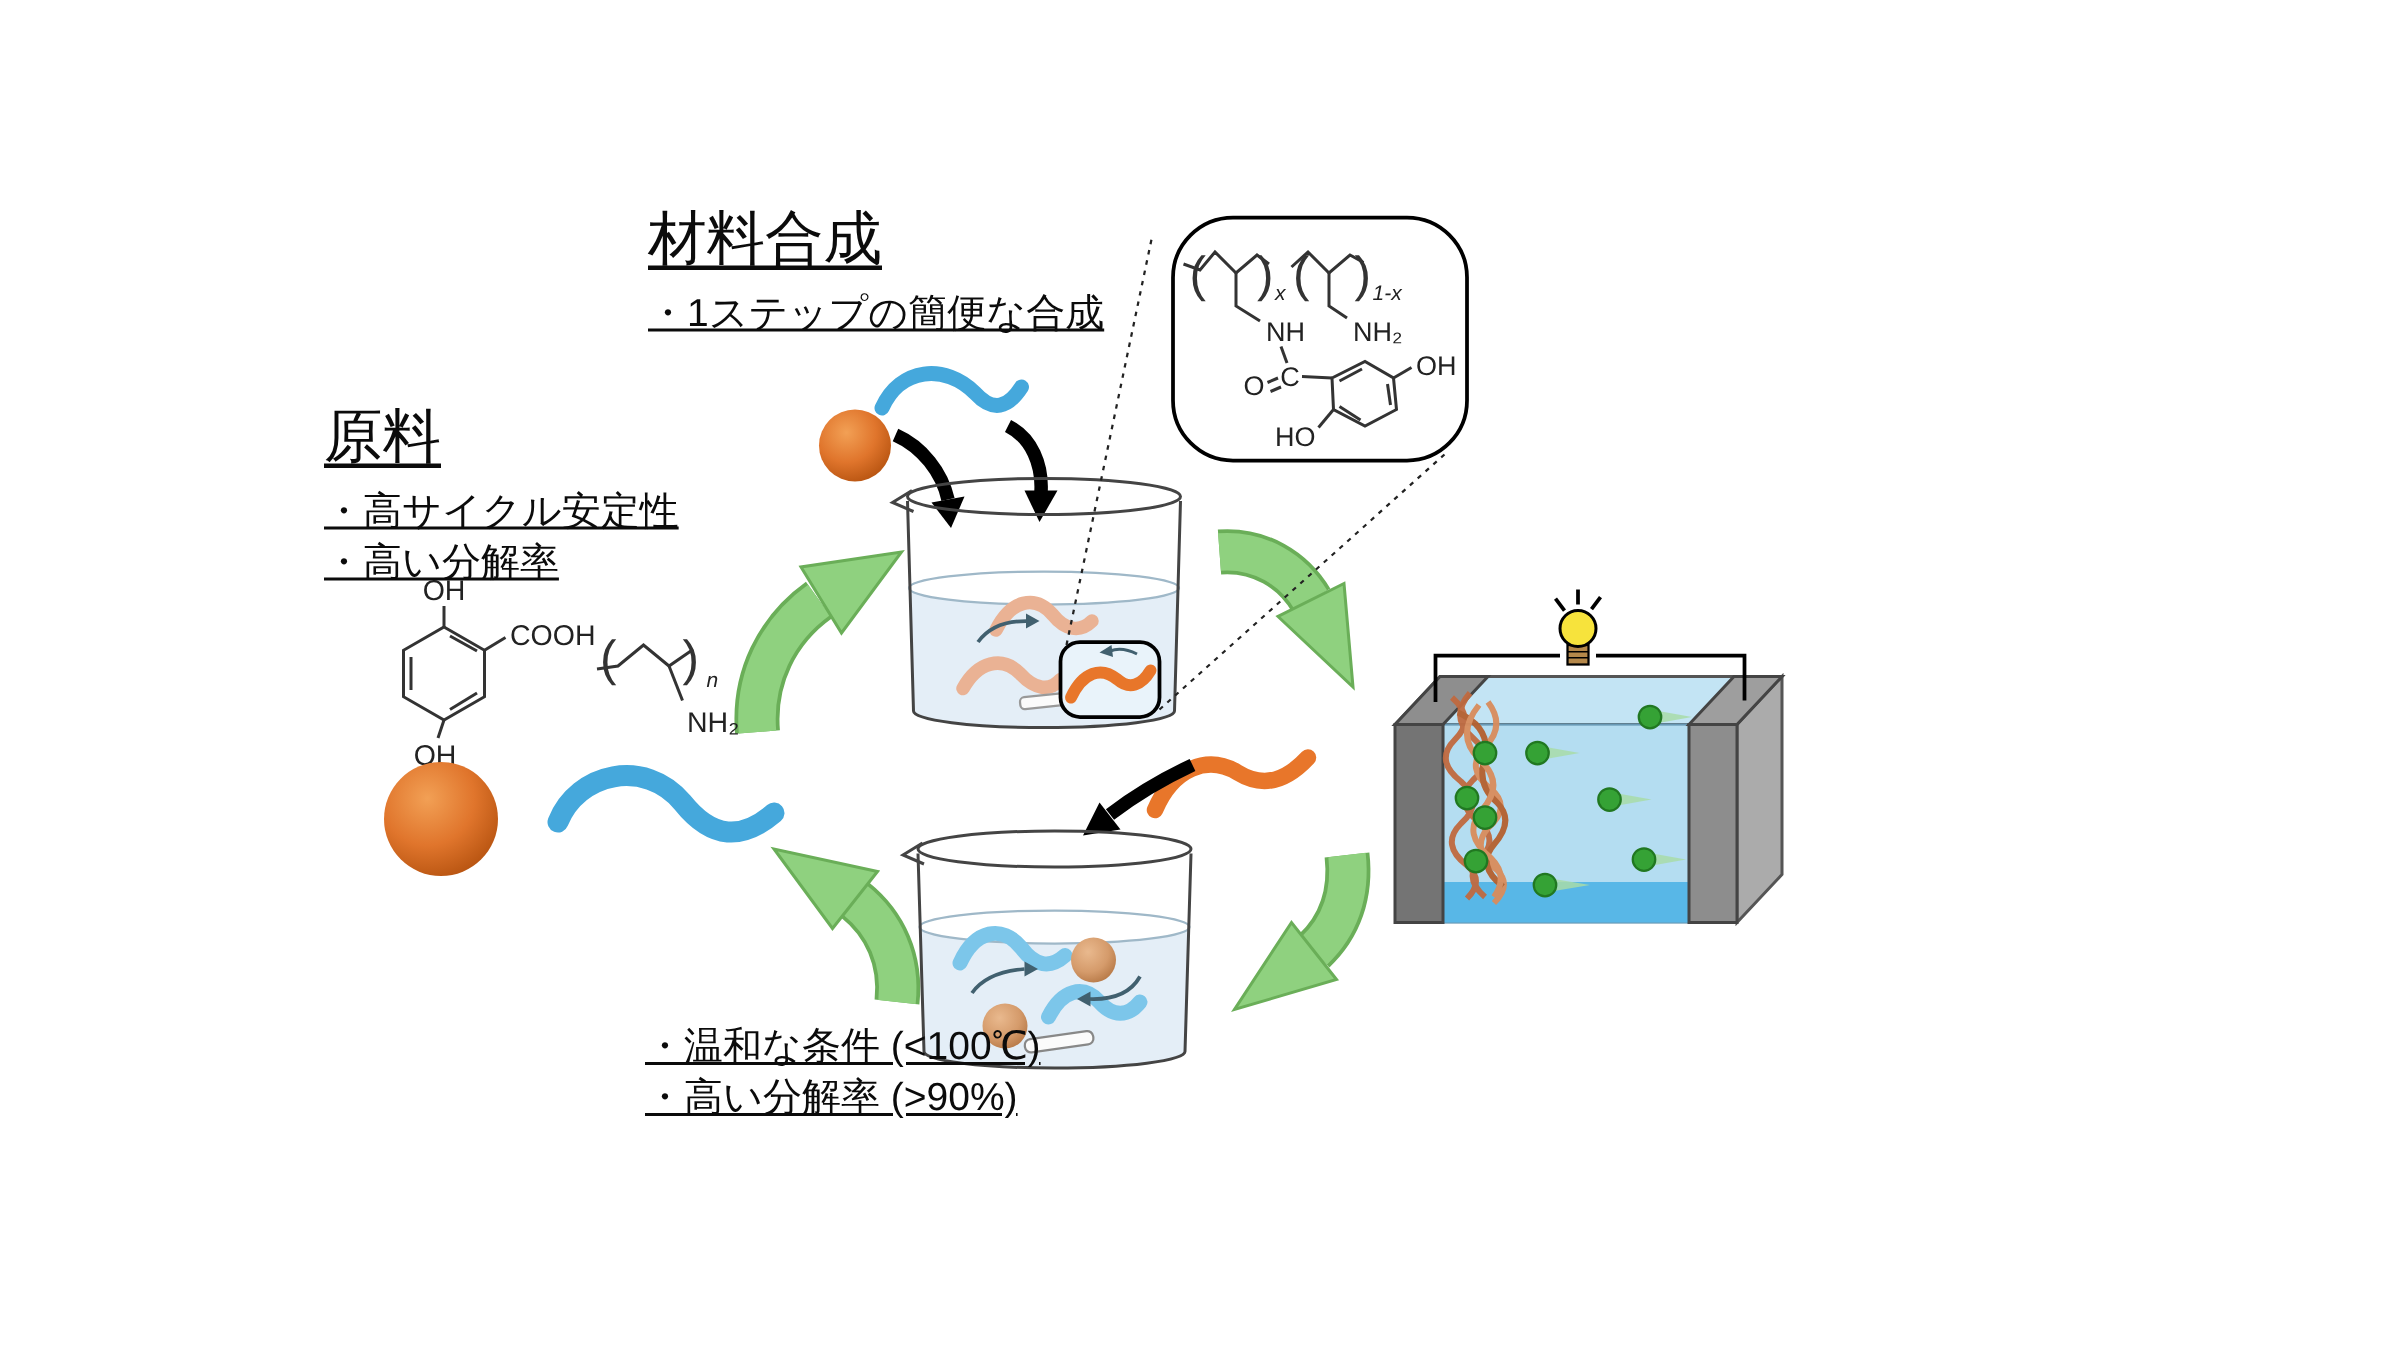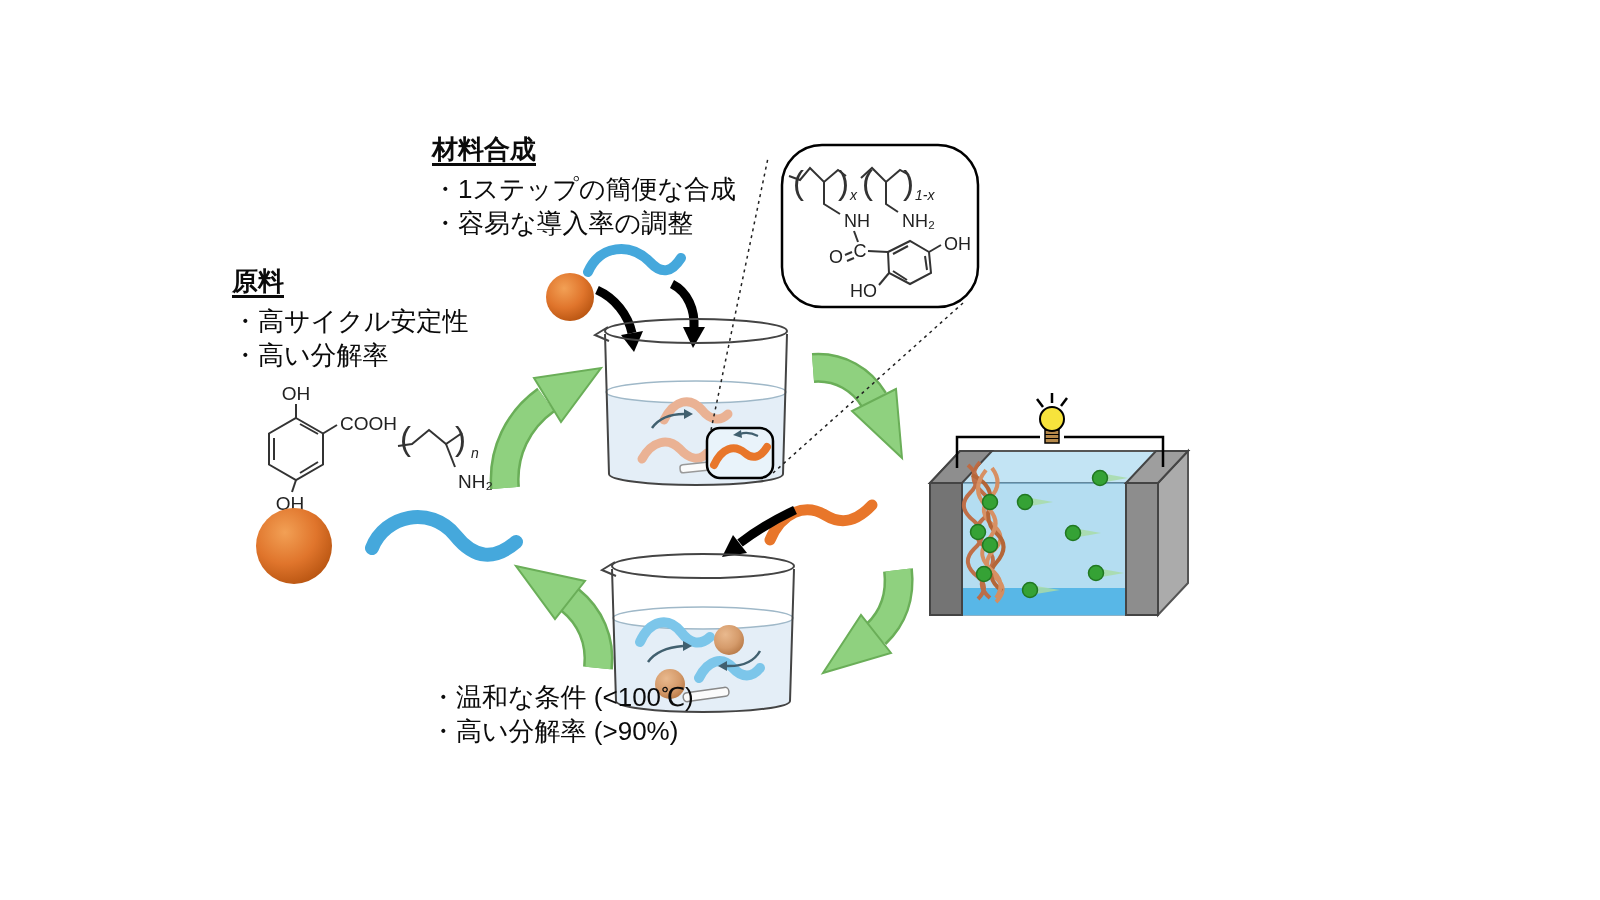--- a/index.html
+++ b/index.html
@@ -1,22 +1,22 @@
 <!DOCTYPE html>
 <html><head>
 <meta charset="utf-8">
 <style>
   html,body{margin:0;padding:0;background:#ffffff;}
   .stage{
     position:relative;width:1600px;height:900px;background:#ffffff;overflow:hidden;
     font-family:"Liberation Sans", sans-serif;
   }
   .tb{position:absolute;color:#0b0b0b;white-space:nowrap;}
-  .tb .title{font-size:26px;font-weight:bold;text-decoration:underline;text-underline-offset:5px;text-decoration-thickness:2.5px;margin-bottom:5px;}
-  .tb .li{font-size:26px;line-height:34px;}
+  .tb .title{font-size:39px;font-weight:normal;text-decoration:underline;text-underline-offset:5px;text-decoration-thickness:2.5px;margin-bottom:5px;}
+  .tb .li{font-size:26px;line-height:34px;text-decoration:underline;}
   .tb .li.indent{padding-left:16px;}
   svg{position:absolute;left:0;top:0;}
   svg text{font-family:"Liberation Sans", sans-serif;fill:#222;}
   .chem{font-size:19px;}
   .chem-s{font-size:18px;}
   .sub{font-size:14px;font-style:italic;}
   .paren{font-size:33px;fill:#333;}
 </style>
 </head>
 <body>
@@ -228,24 +228,23 @@
       <rect x="683" y="690" width="46" height="9" rx="4" transform="rotate(-8 706 694)" fill="#fbfbfb" stroke="#888" stroke-width="1.5"></rect>
       <ellipse cx="703" cy="566" rx="91" ry="12" fill="none" stroke="#444" stroke-width="2"></ellipse>
       <path d="M615,562 L602,570 L616,576" fill="none" stroke="#444" stroke-width="2"></path>
       <path d="M612,569 L616,701 A87,11 0 0,0 790,701 L794,569" fill="none" stroke="#444" stroke-width="2"></path>
     </g>
   </svg>
 
   <div class="tb" style="left:432px;top:132px;">
     <div class="title">材料合成</div>
     <div class="li">・1ステップの簡便な合成</div>
-    <div class="li">・容易な導入率の調整</div>
   </div>
 
-  <div class="tb" style="left:232px;top:264px;">
+  <div class="tb" style="left:216px;top:264px;">
     <div class="title">原料</div>
     <div class="li">・高サイクル安定性</div>
     <div class="li">・高い分解率</div>
   </div>
 
   <div class="tb" style="left:430px;top:680px;">
     <div class="li">・温和な条件 (&lt;100℃)</div>
     <div class="li">・高い分解率 (&gt;90%)</div>
   </div>
 

